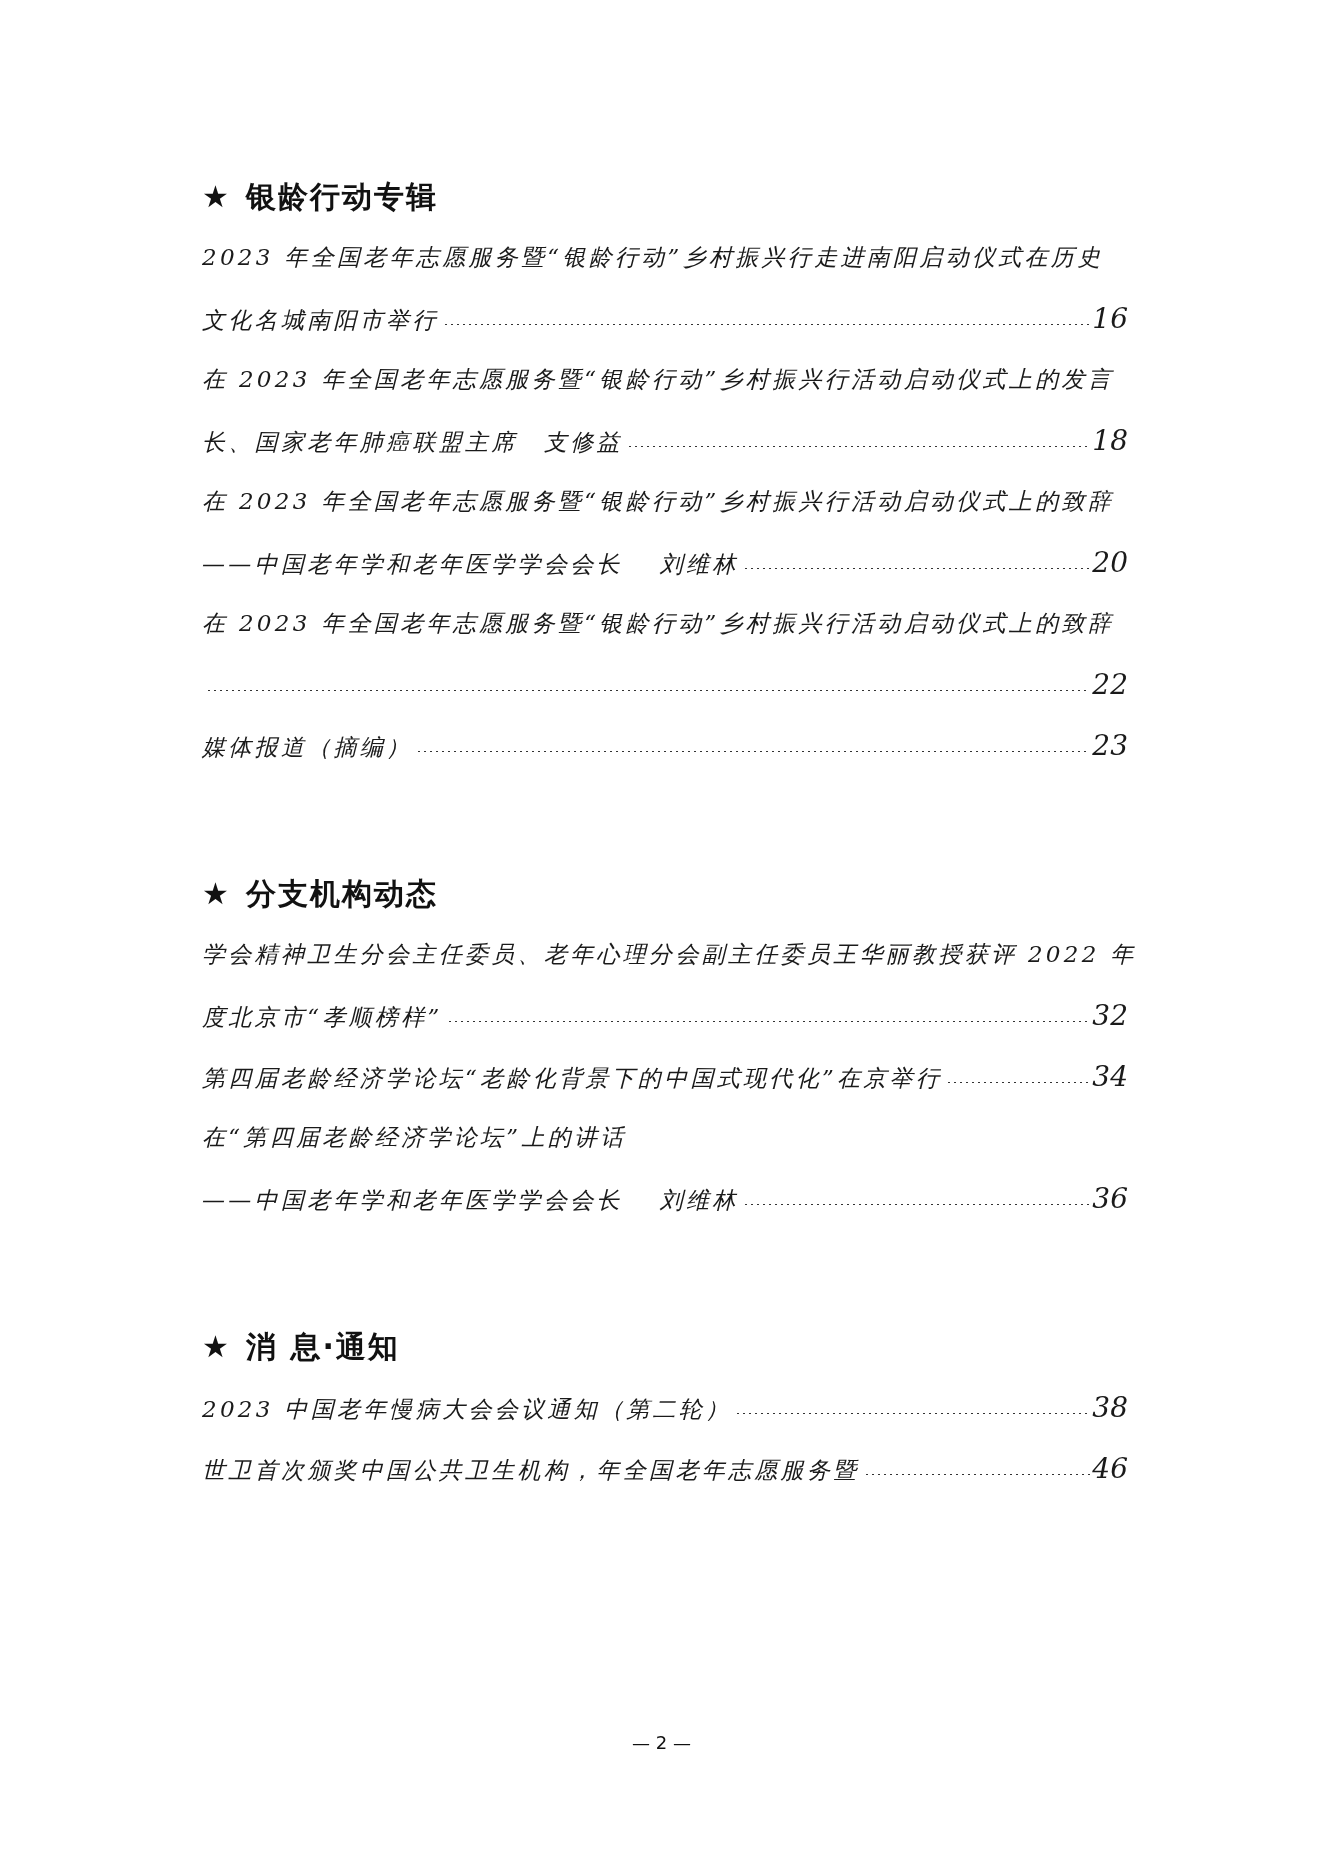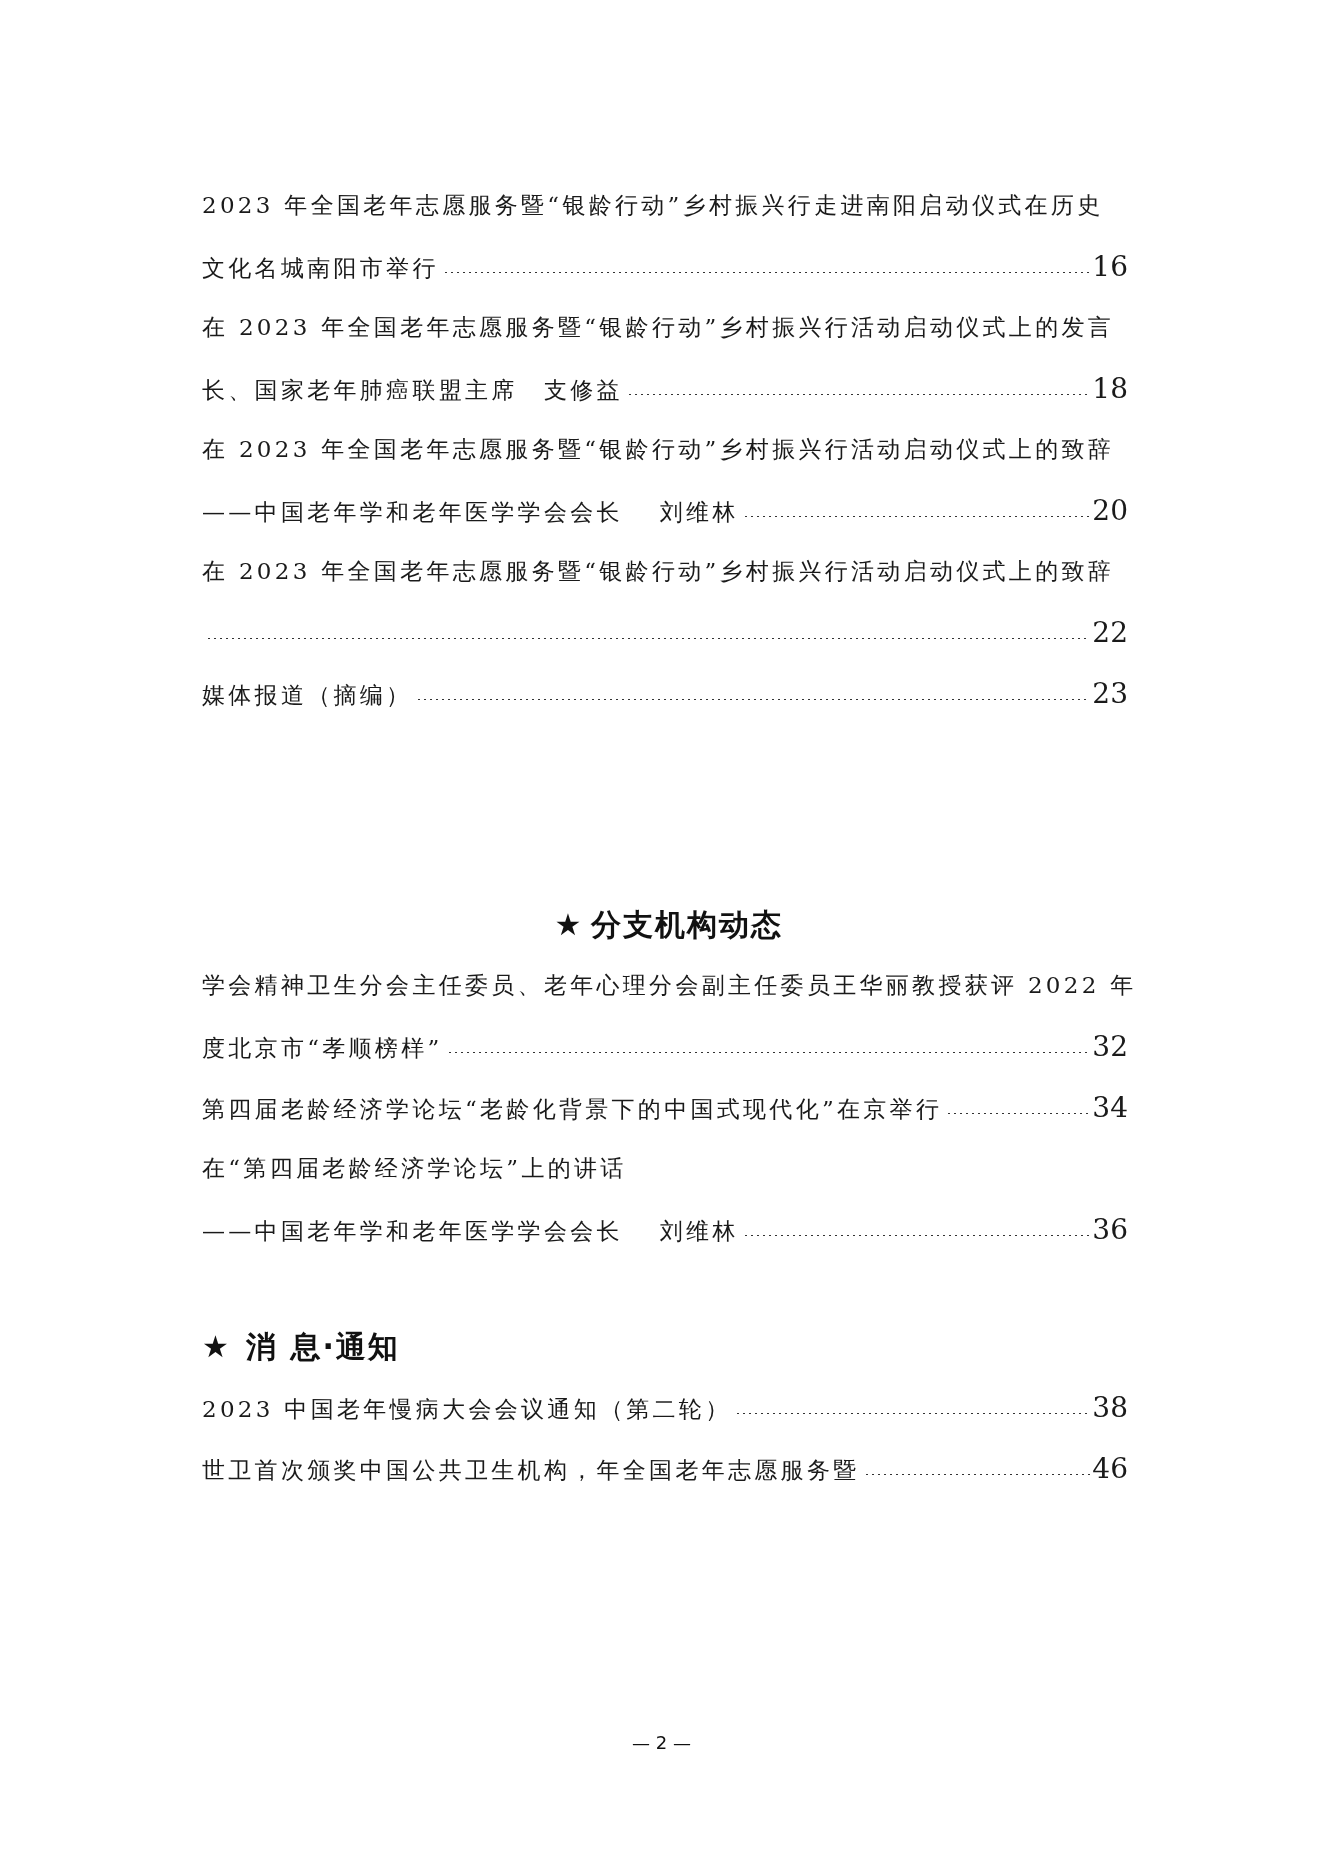--- a/index.html
+++ b/index.html
@@ -12,21 +12,21 @@
   .section { position: absolute; left: 0; width: 926px; }
   .heading {
     height: 52px; line-height: 52px;
     font-family: "DejaVu Sans", "Liberation Sans", sans-serif;
     font-size: 30px; font-weight: bold; letter-spacing: 2px; color: #111;
     white-space: nowrap;
   }
   .heading .star { display: inline-block; width: 44px; font-size: 30px; }
   .line {
     height: 61px; line-height: 61px; font-size: 23px; letter-spacing: 3.3px;
-    display: flex; align-items: baseline; white-space: nowrap; color: #1a1a1a;
+    display: flex; align-items: baseline; white-space: nowrap; color: #1a1a1a; font-style: italic;
   }
   .line .txt { flex: 0 0 auto; }
   .line .leader {
     flex: 1 1 auto; margin: 0 2px 0 4px; height: 1px; align-self: center;
     position: relative; top: 6px;
     background-image: radial-gradient(circle, #333 0.9px, transparent 1.1px);
     background-size: 6px 3px; background-repeat: repeat-x; background-position: left center;
     height: 3px;
   }
   .line .pg { flex: 0 0 auto; letter-spacing: 0; font-size: 28px; }
@@ -34,20 +34,23 @@
     position: absolute; top: 1732px; left: 0; width: 1323px; text-align: center;
     font-family: "DejaVu Sans", "Liberation Sans", sans-serif; font-size: 18px; color: #111;
   }
 </style>
 </head>
 <body>
 
 <div class="page">
 
   <div class="section" style="top:171px;">
+    <div class="heading">
+      <span class="star">★</span><span>银龄行动专辑</span>
+    </div>
     <div style="margin-top:4px;">
       <div class="line">
           <span class="txt">2023 年全国老年志愿服务暨“银龄行动”乡村振兴行走进南阳启动仪式在历史</span>
         </div>
       <div class="line">
           <span class="txt">文化名城南阳市举行</span>
           <span class="leader"></span>
           <span class="pg">16</span>
         </div>
       <div class="line">
@@ -74,21 +77,21 @@
           <span class="pg">22</span>
         </div>
       <div class="line">
           <span class="txt">媒体报道（摘编）</span>
           <span class="leader"></span>
           <span class="pg">23</span>
         </div>
     </div>
   </div>
 
-  <div class="section" style="top:899px;text-align:center;">
+  <div class="section" style="top:868px;">
     <div class="heading">
       <span class="star">★</span><span>分支机构动态</span>
     </div>
     <div style="margin-top:4px;">
       <div class="line">
           <span class="txt">学会精神卫生分会主任委员、老年心理分会副主任委员王华丽教授获评 2022 年</span>
         </div>
       <div class="line">
           <span class="txt">度北京市“孝顺榜样”</span>
           <span class="leader"></span>

